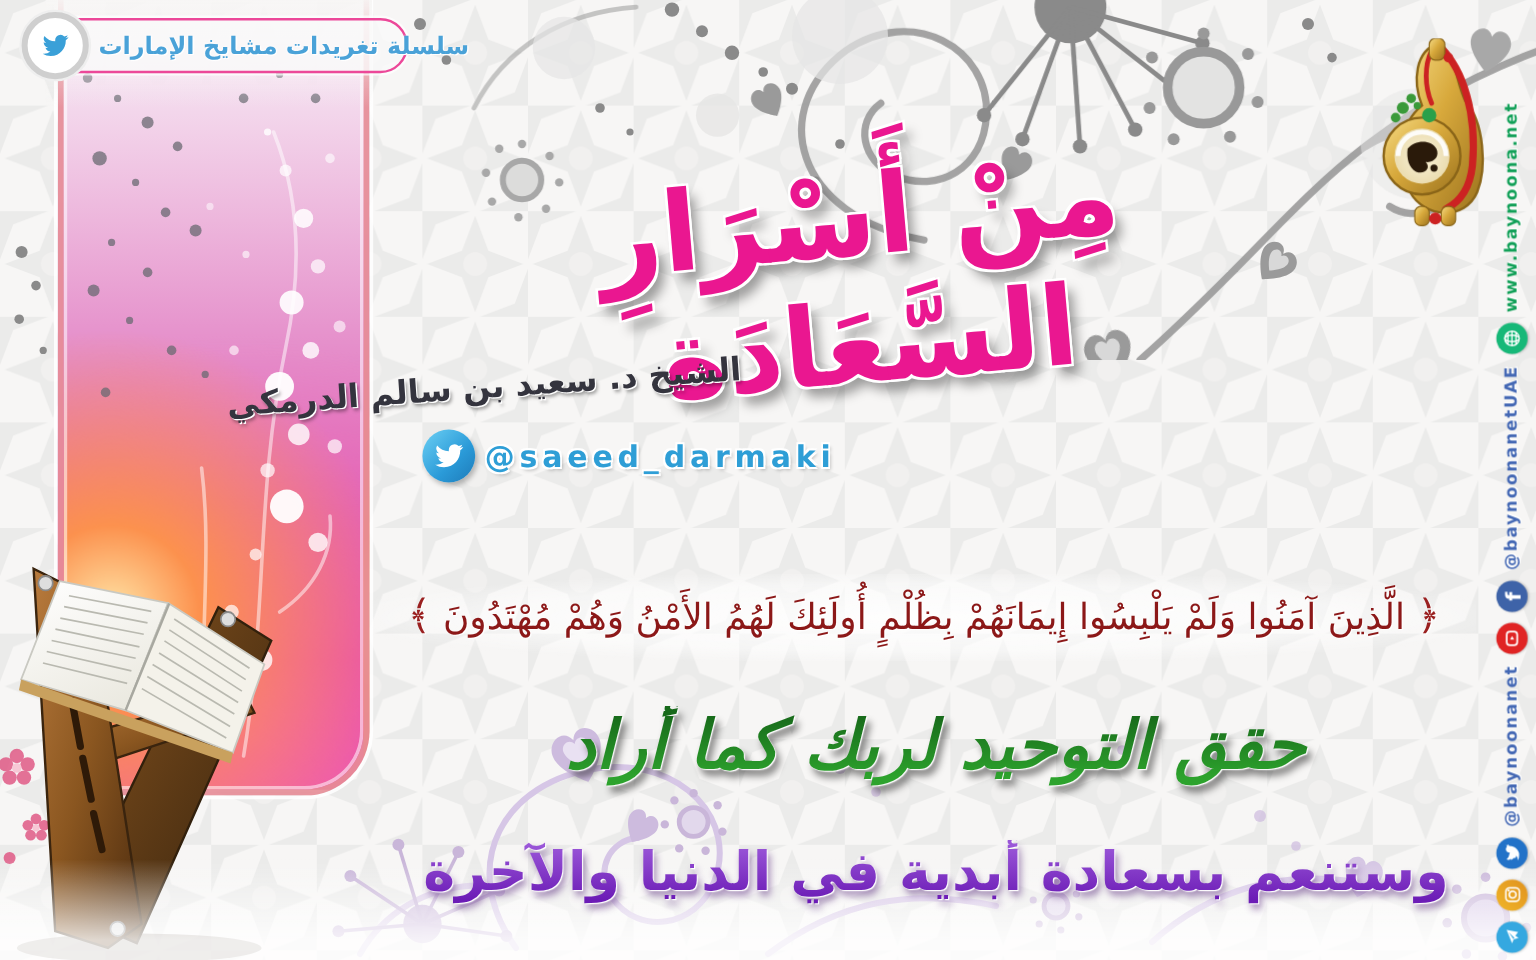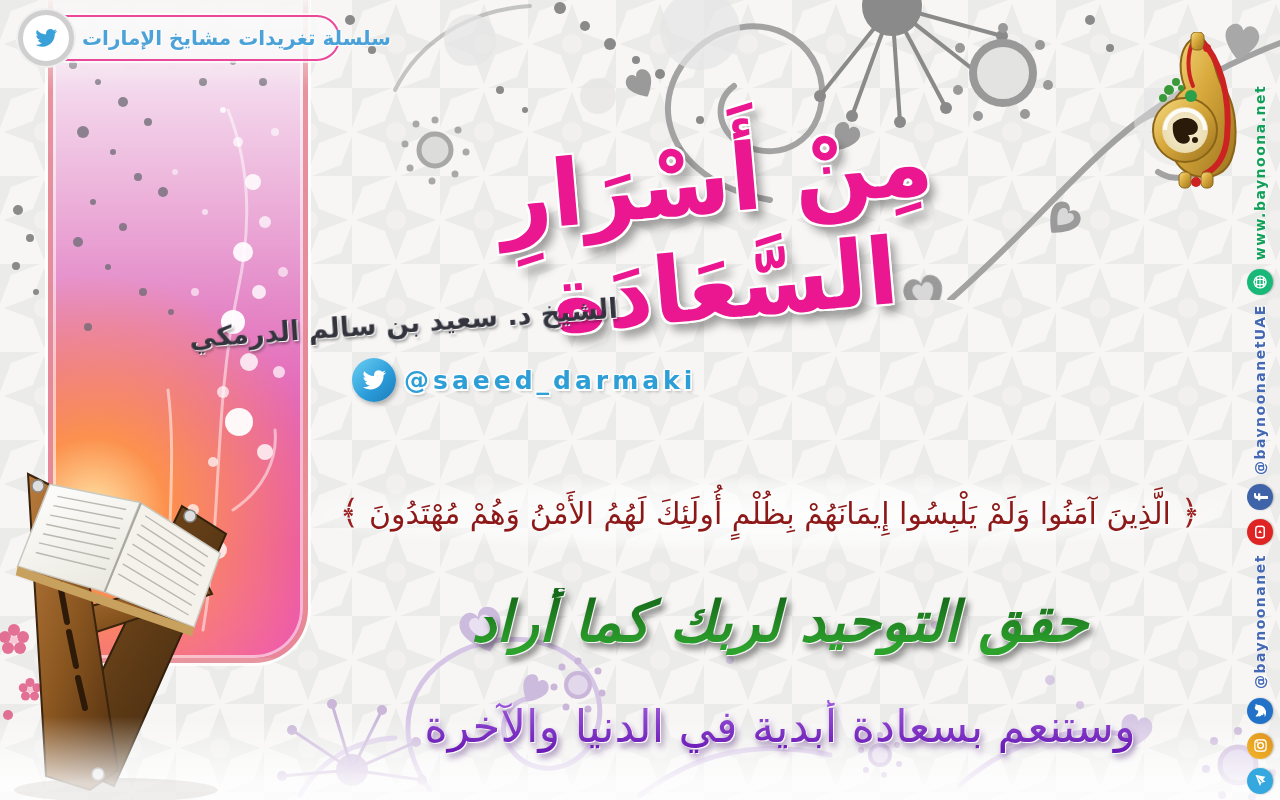--- a/index.html
+++ b/index.html
@@ -85,21 +85,21 @@
     font-size:30px;color:#8c1818;white-space:nowrap;padding:14px 0 18px;
     background:radial-gradient(ellipse at center,rgba(255,255,255,.85) 0%,rgba(255,255,255,.5) 55%,rgba(255,255,255,0) 78%);
     text-shadow:1px 1px 0 rgba(255,255,255,.9);}
   .verse .bracket{color:#9a2020;font-size:34px;}
   .msg-green{left:380px;top:588px;width:800px;z-index:6;direction:rtl;text-align:center;
     font-size:56px;font-weight:bold;line-height:1.2;
     color:#218a21;background:linear-gradient(180deg,#17691a 10%,#2da32d 90%);
     -webkit-background-clip:text;background-clip:text;-webkit-text-fill-color:transparent;
     filter:drop-shadow(1px 1px 0 rgba(255,255,255,.9)) drop-shadow(3px 5px 3px rgba(0,0,0,.45));white-space:nowrap;font-style:italic;}
   .msg-purple{left:330px;top:700px;width:900px;z-index:6;direction:rtl;text-align:center;
-    font-size:45px;font-weight:normal;line-height:1.2;
+    font-size:45px;font-weight:bold;line-height:1.2;
     color:#7a2ec4;background:linear-gradient(180deg,#9a56d8 8%,#6c1cb6 92%);
     -webkit-background-clip:text;background-clip:text;-webkit-text-fill-color:transparent;
     filter:drop-shadow(1px 1px 0 rgba(255,255,255,.95)) drop-shadow(2px 4px 3px rgba(70,20,110,.45));white-space:nowrap;}
 </style>
 </head>
 <body>
 
 <div class="stage">
 
   <svg class="abs bg-pattern" xmlns="http://www.w3.org/2000/svg">

